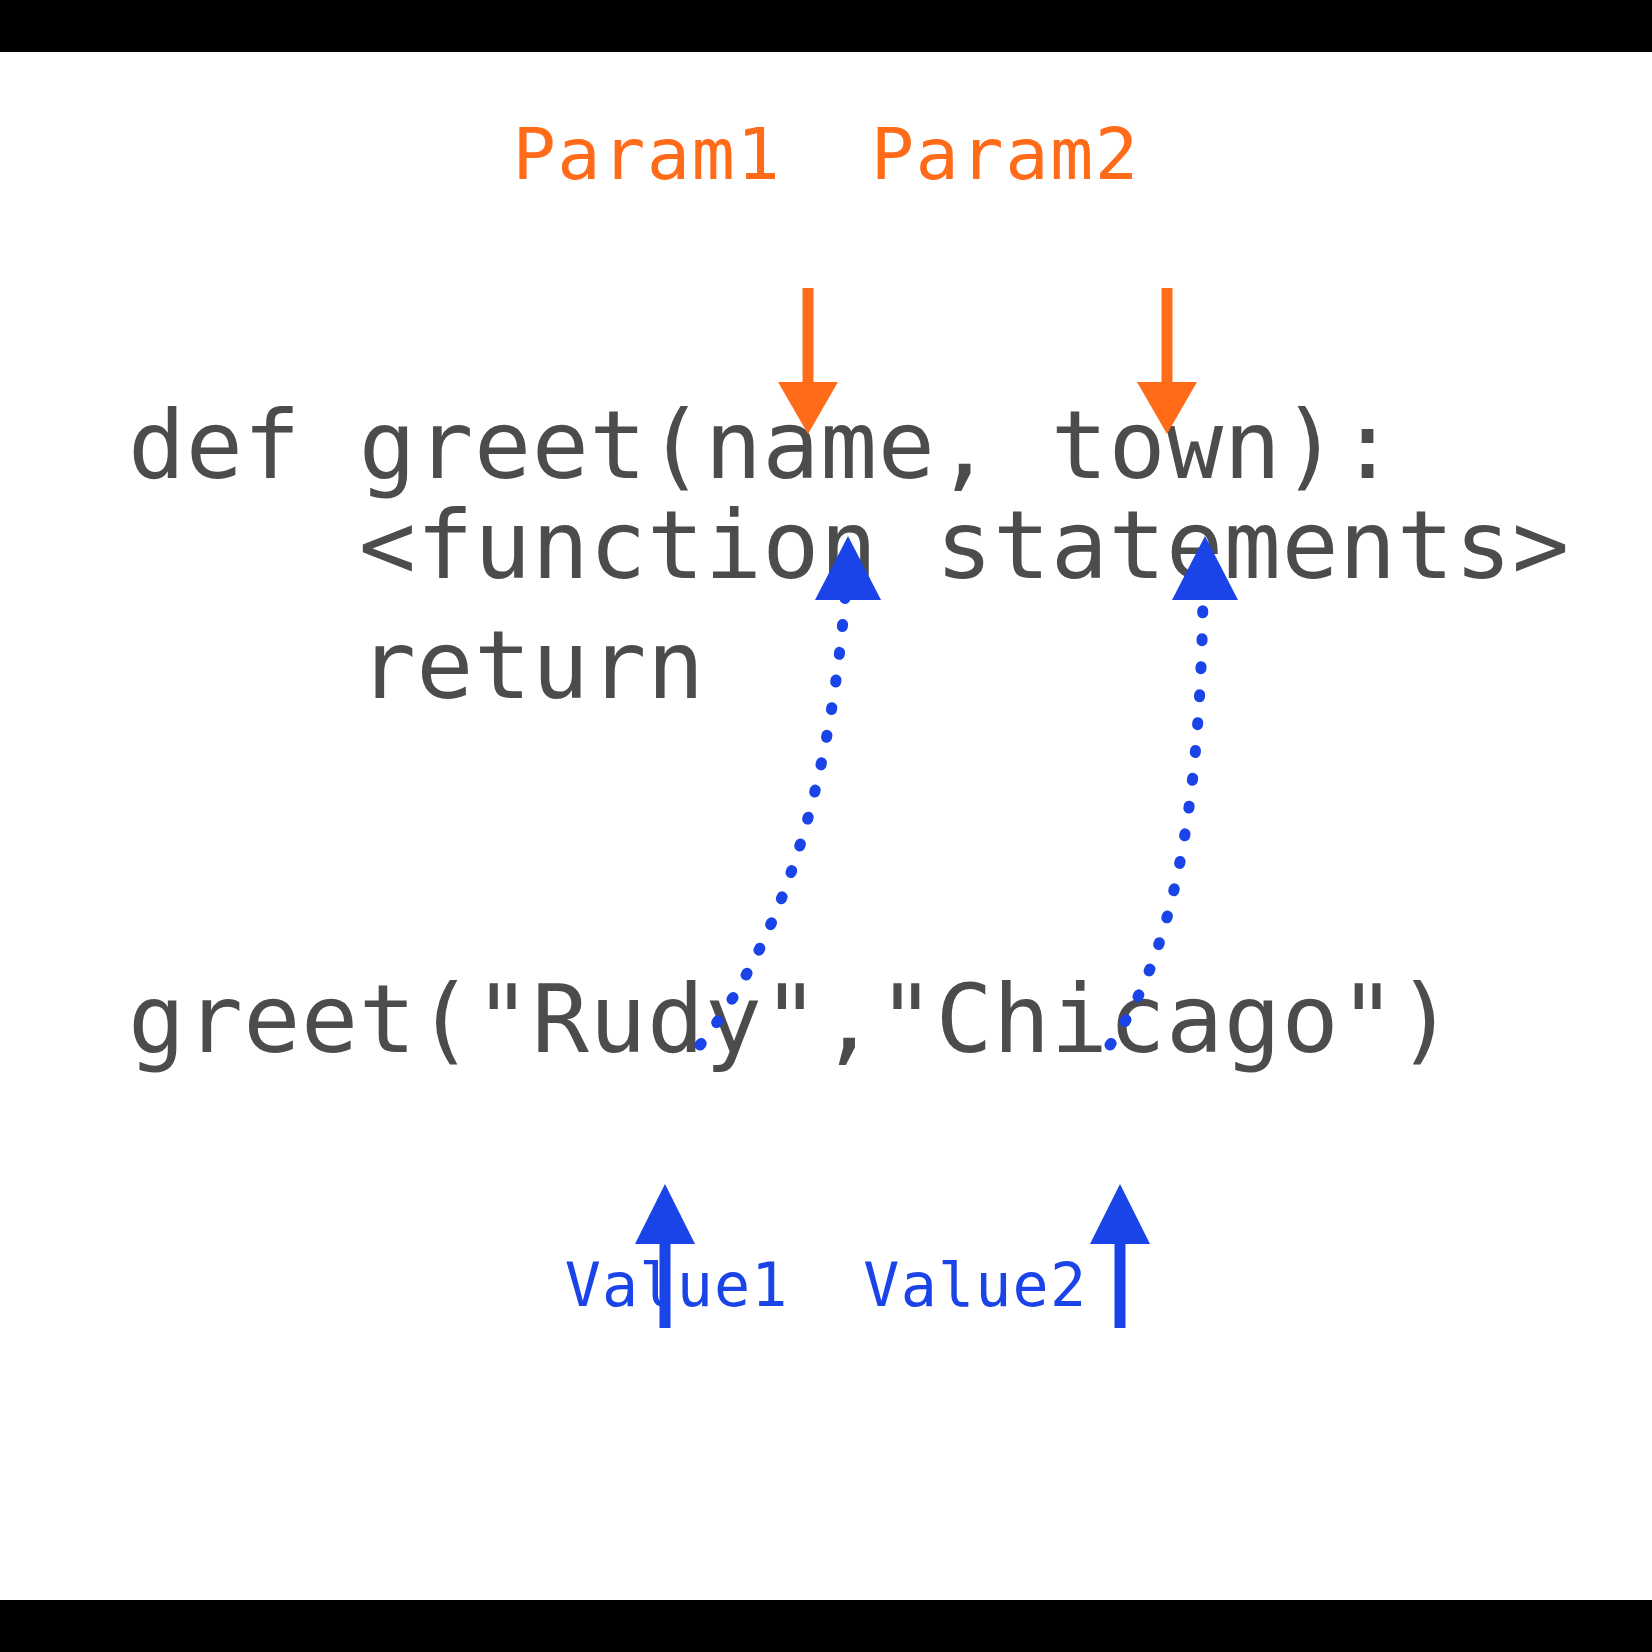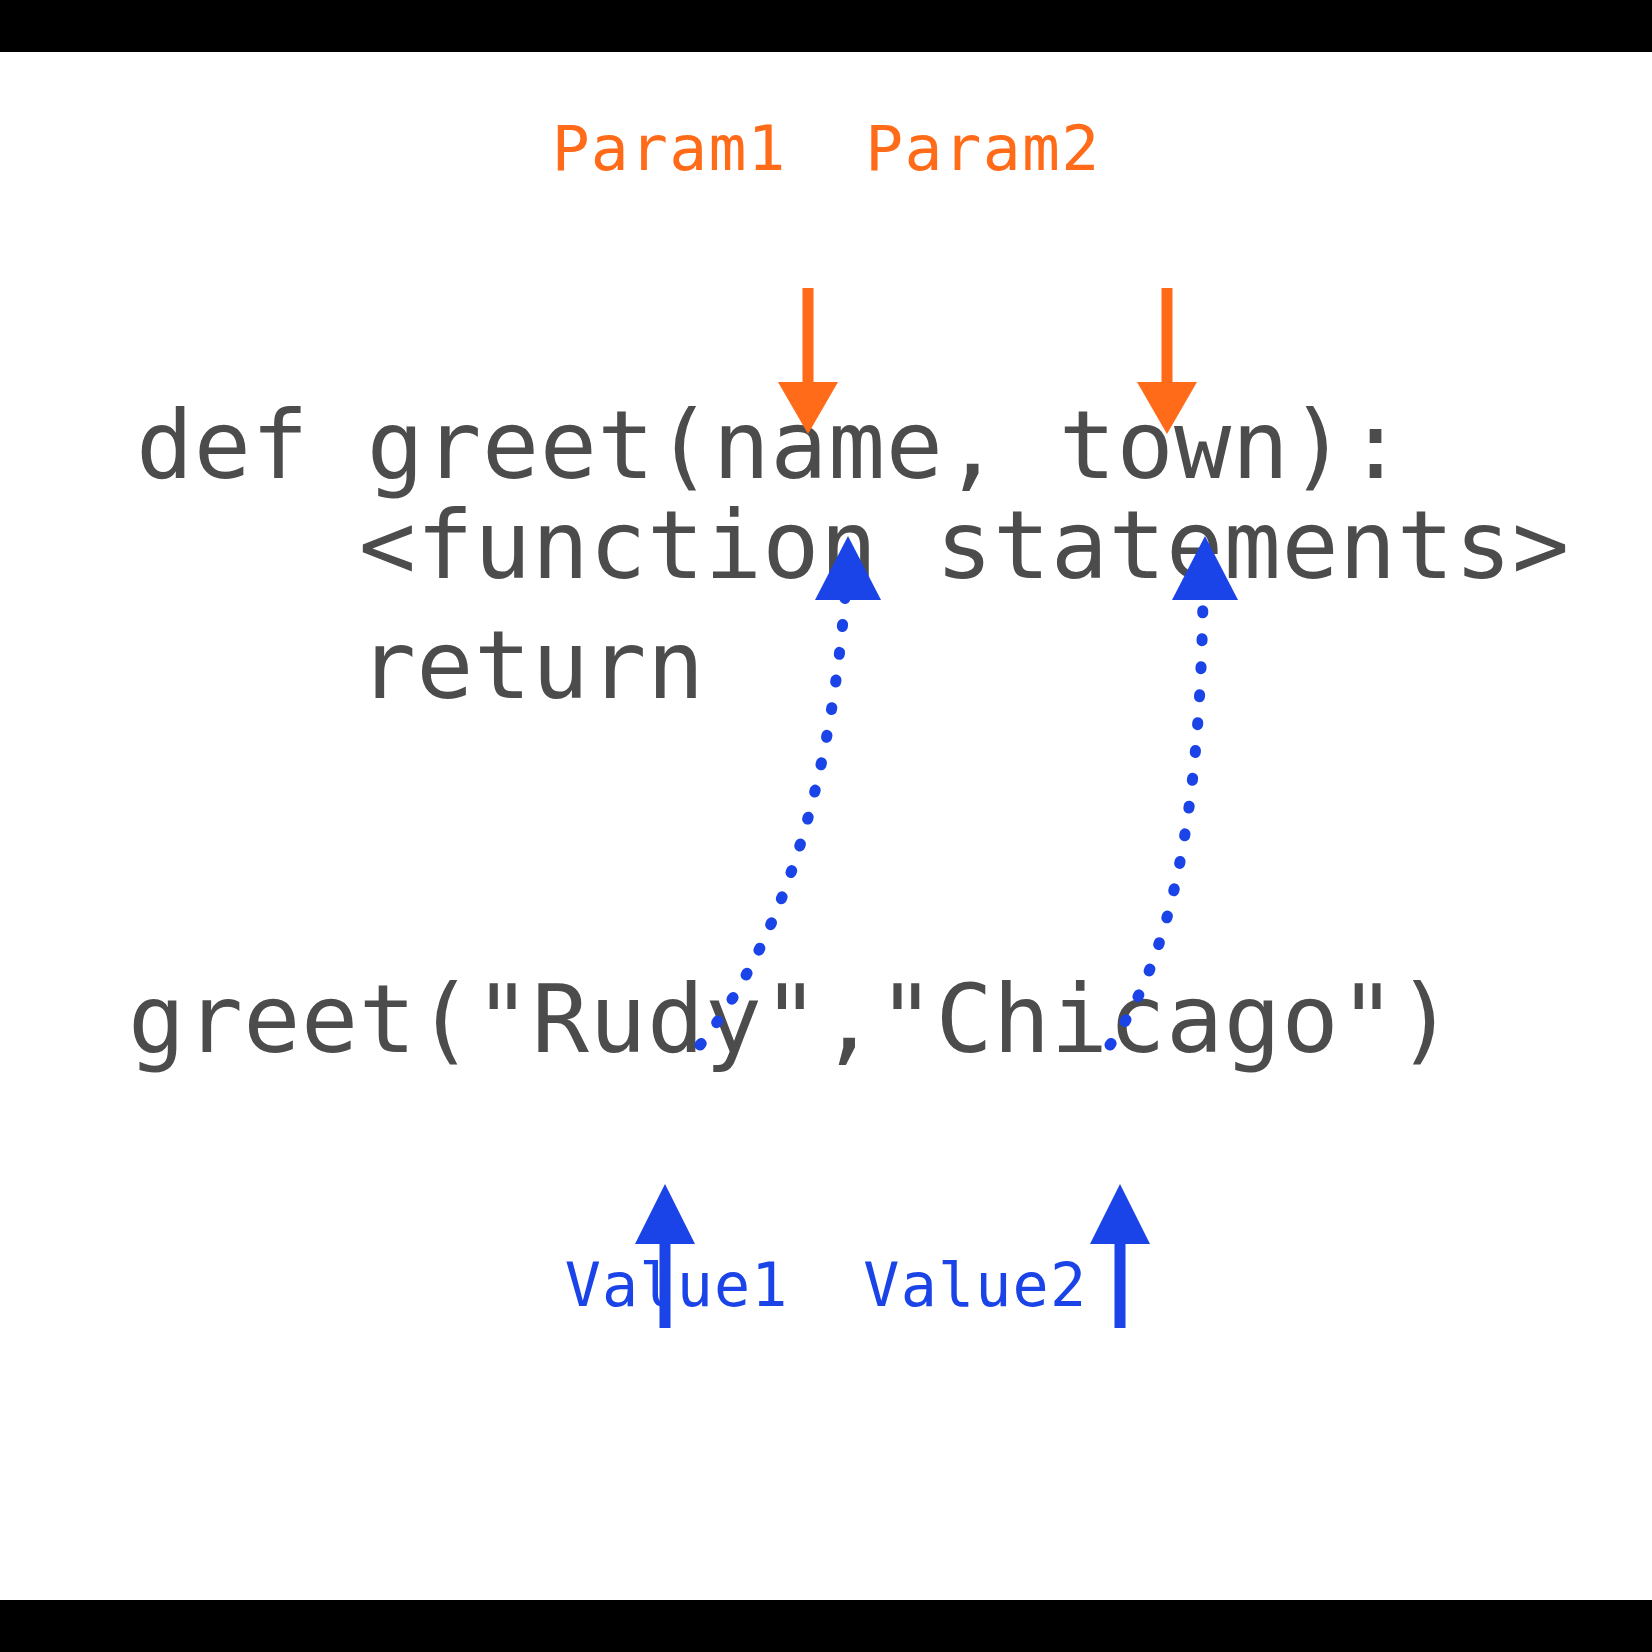--- a/index.html
+++ b/index.html
@@ -53,21 +53,21 @@
     font-family: "DejaVu Sans Mono", monospace;
     font-weight: 400;
     letter-spacing: 0.02em;
   }
 
   #param-label-row {
     top: 60px;
     left: 0;
     width: 1652px;
     text-align: center;
-    font-size: 63px;
+    font-size: 72px;
     color: #FF6B18;
   }
   #param-label-row .gap { color: transparent; }
 
   #value-label-row {
     top: 1198px;
     left: 0;
     width: 1652px;
     text-align: center;
     font-size: 60px;
@@ -77,21 +77,21 @@
 
   .code-line {
     position: absolute;
     white-space: pre;
     font-family: "DejaVu Sans Mono", monospace;
     font-size: 95px;
     line-height: 95px;
     color: #4C4C4C;
     letter-spacing: 0.005em;
   }
-  #code-def      { left: 136px; top: 346px; text-align: center; }
+  #code-def      { left: 128px; top: 346px; text-align: center; }
   #code-body     { left: 128px; top: 446px; }
   #code-return   { left: 128px; top: 546px; margin-top: 20px; }
   #code-call     { left: 128px; top: 920px; }
 </style>
 </head>
 <body>
 
 <div id="figure">
 
   <div class="letterbox" id="letterbox-top"></div>

